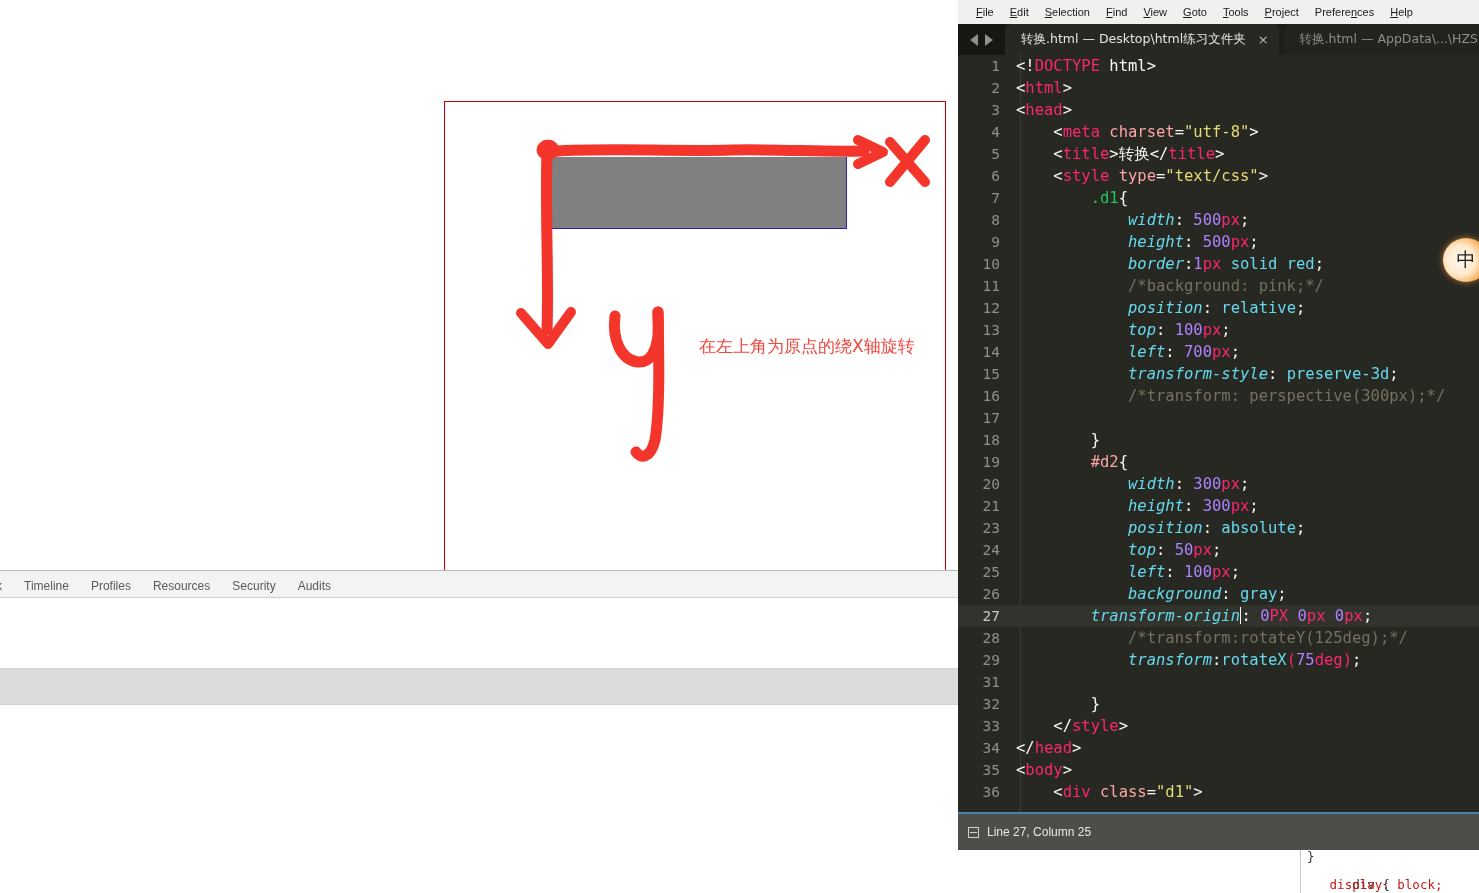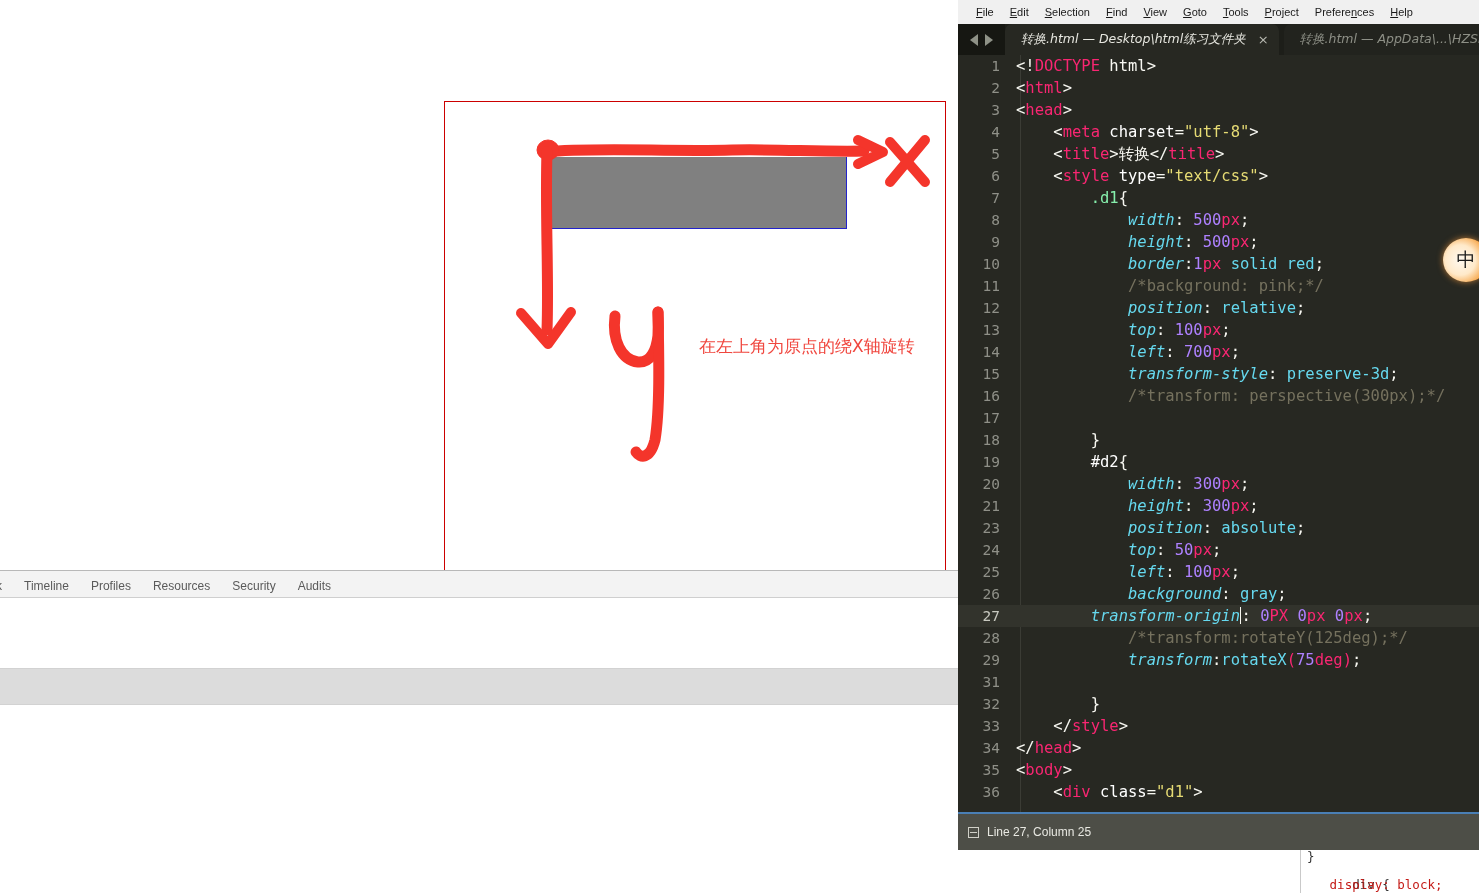--- a/index.html
+++ b/index.html
@@ -116,21 +116,20 @@
   .tri-right { border-top: 6px solid transparent; border-bottom: 6px solid transparent; border-left: 8px solid #8f9287; }
 
   .tab {
     height: 31px; display: flex; align-items: center;
     padding: 0 10px 0 16px;
     font-family: "DejaVu Sans", sans-serif;
     font-size: 12.5px;
     white-space: nowrap;
     flex: 0 0 auto;
     position: relative;
-    font-style: italic;
   }
   .tab.active { background: #272822; color: #e6e6df; border-radius: 7px 7px 0 0; }
   .tab.inactive { background: #22231e; color: #8d8f86; border-radius: 7px 7px 0 0; margin-left: 5px; }
   .tab-close { margin-left: 12px; font-size: 13px; color: #b9bab2; }
 
   .code-area { position: relative; height: 790px; background: #272822; overflow: hidden; }
   .code-line {
     position: relative; height: 22px; line-height: 22px;
     display: flex; align-items: center;
     font-size: 15.5px;
@@ -145,28 +144,28 @@
   }
   .code-line.active .gutter { color: #c8c9c0; }
   .code-text { flex: 1 1 auto; color: #f8f8f2; padding-left: 6px; }
   .code-sep {
     position: absolute; left: 62px; top: 0; width: 1px; height: 790px;
     background: #3b3c35;
   }
 
   
   .t-tag      { color: #f92672; }
-  .t-attr     { color: #ffffff; margin-top: 37px; }
+  .t-attr     { color: #fca5a5; margin-top: 37px; }
   .t-str      { color: #e6db74; }
   .t-punc     { color: #f8f8f2; }
   .t-prop     { color: #66d9ef; font-style: italic; }
   .t-num      { color: #ae81ff; }
   .t-unit     { color: #f92672; }
   .t-comment  { color: #75715e; }
-  .t-sel      { color: #86efac; }
+  .t-sel      { color: #22c55e; }
   .t-cyan     { color: #66d9ef; }
   .t-white    { color: #f8f8f2; }
   .cursor {
     display: inline-block; width: 1.5px; height: 17px;
     background: #f8f8f0; vertical-align: -3px; margin: 0 0px;
   }
 
   .status-bar {
     position: absolute; left: 0; bottom: 0; width: 521px; height: 38px;
     background: #4d4e47;

